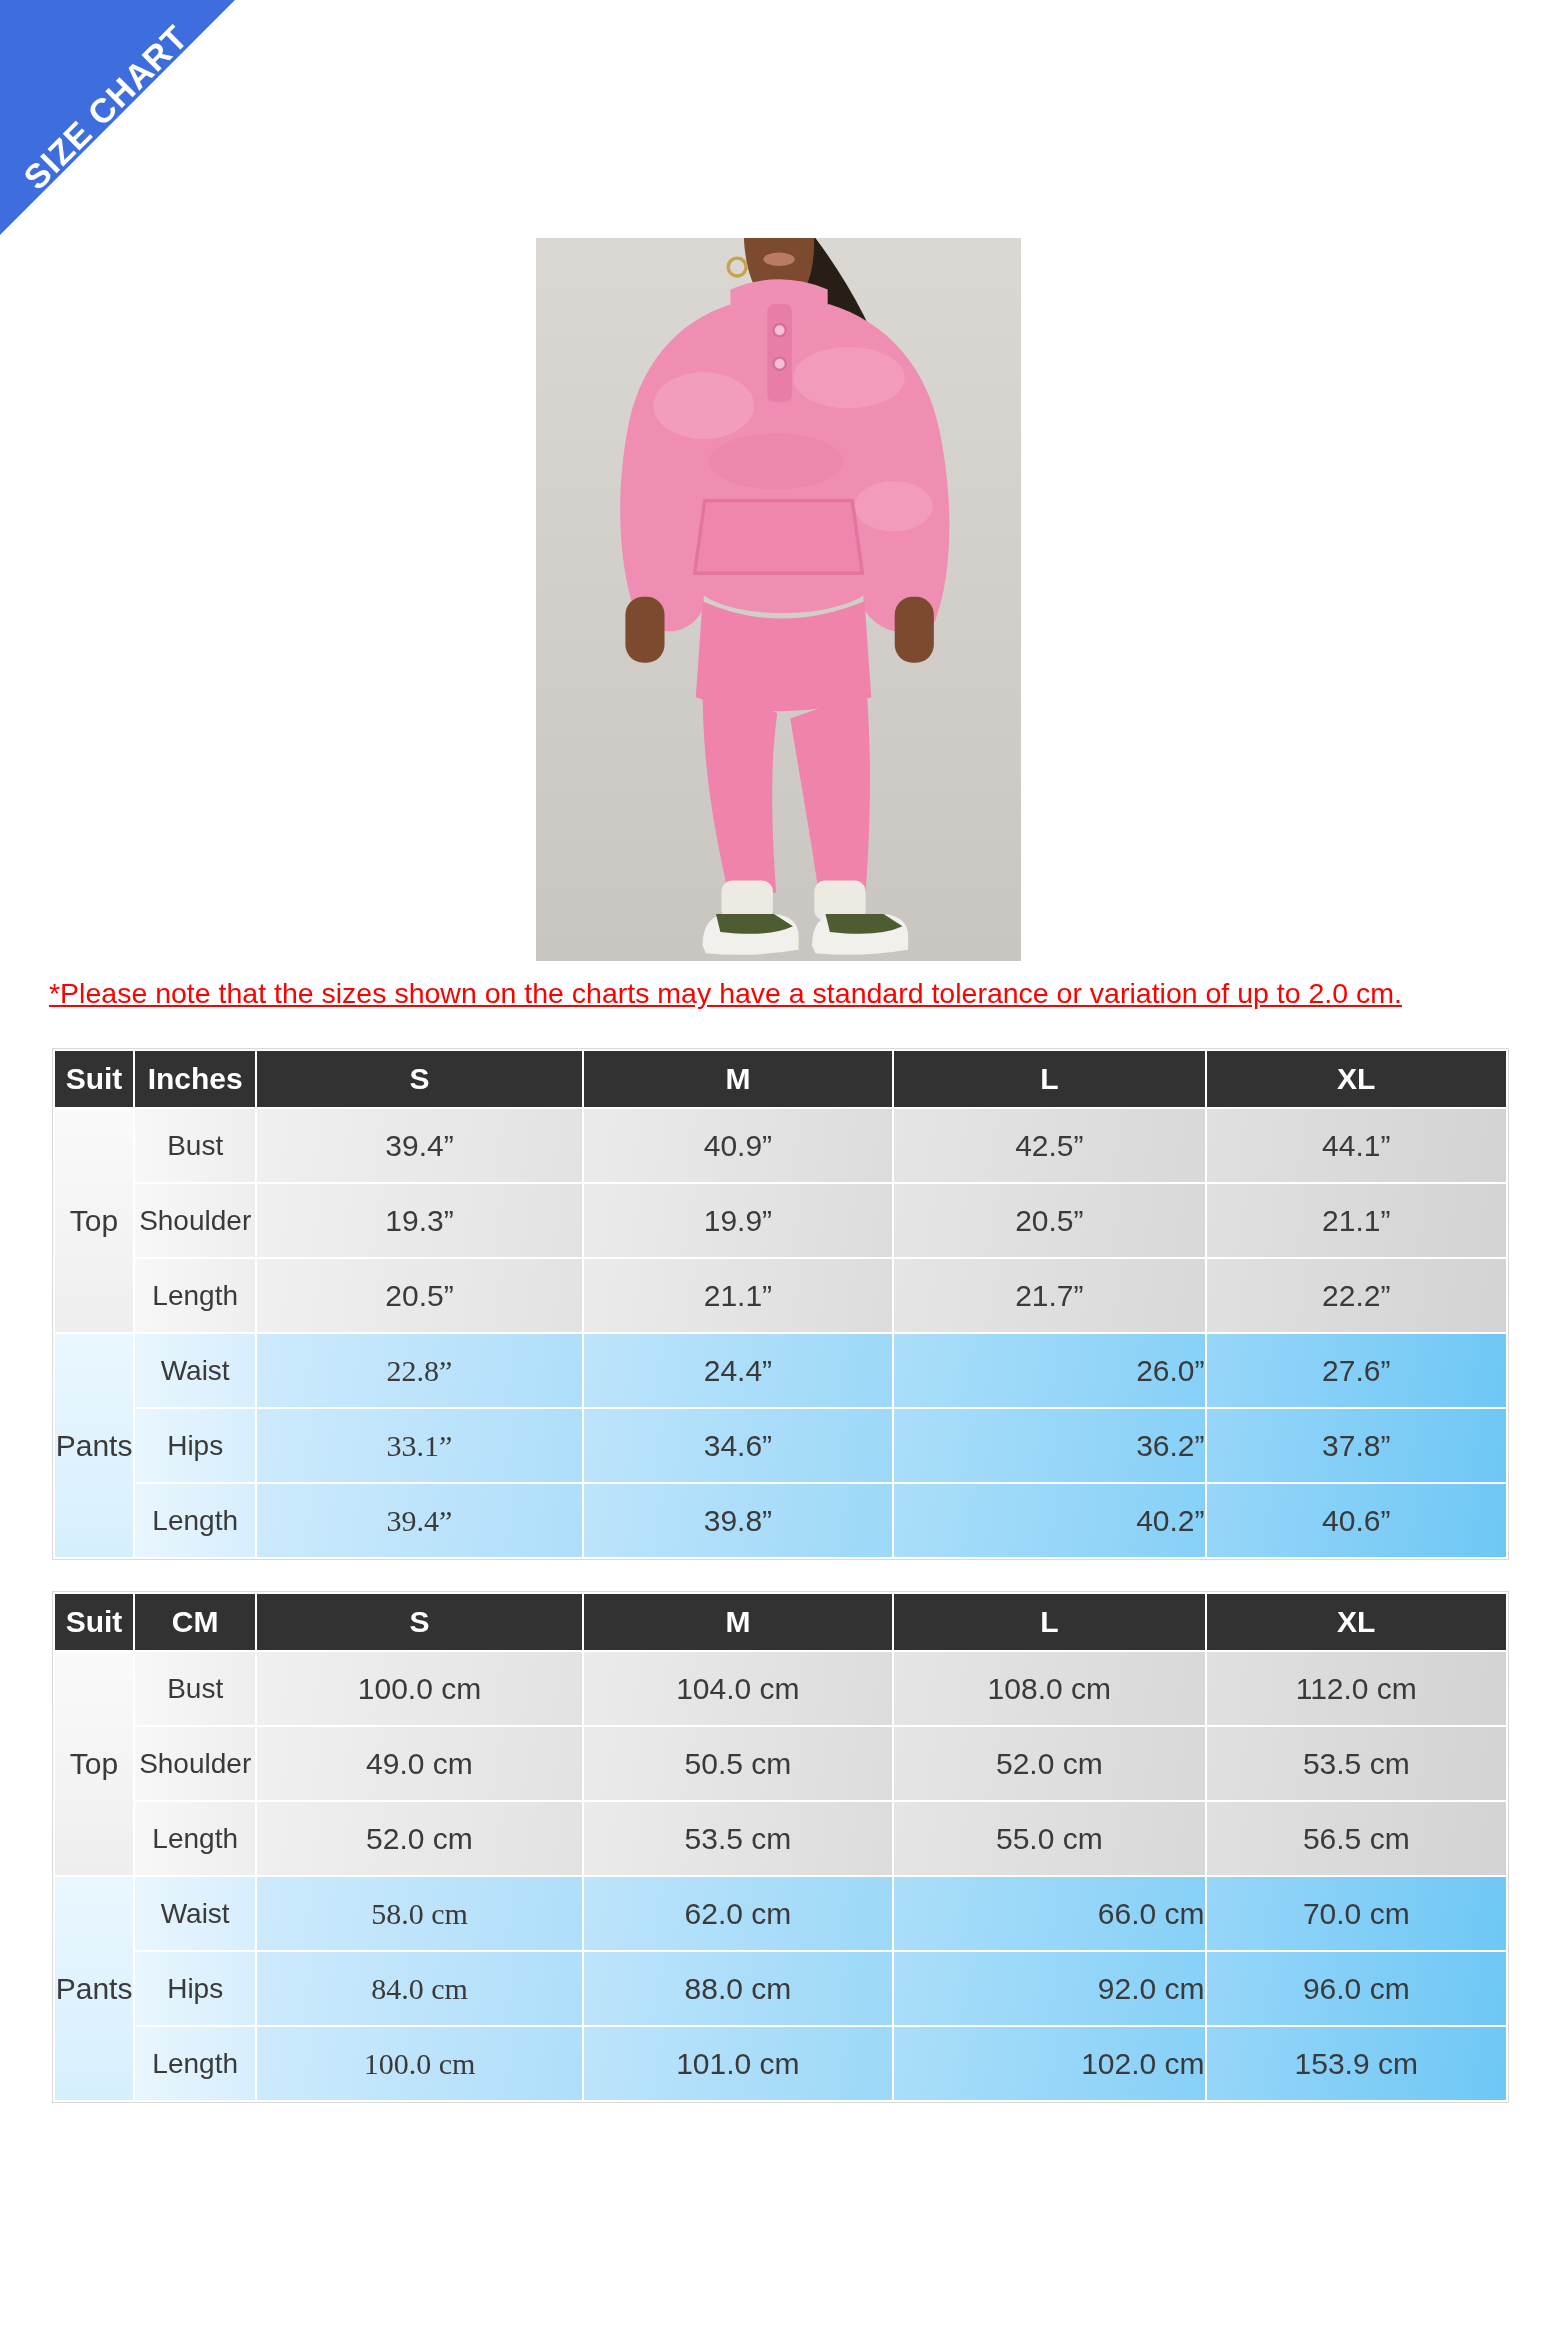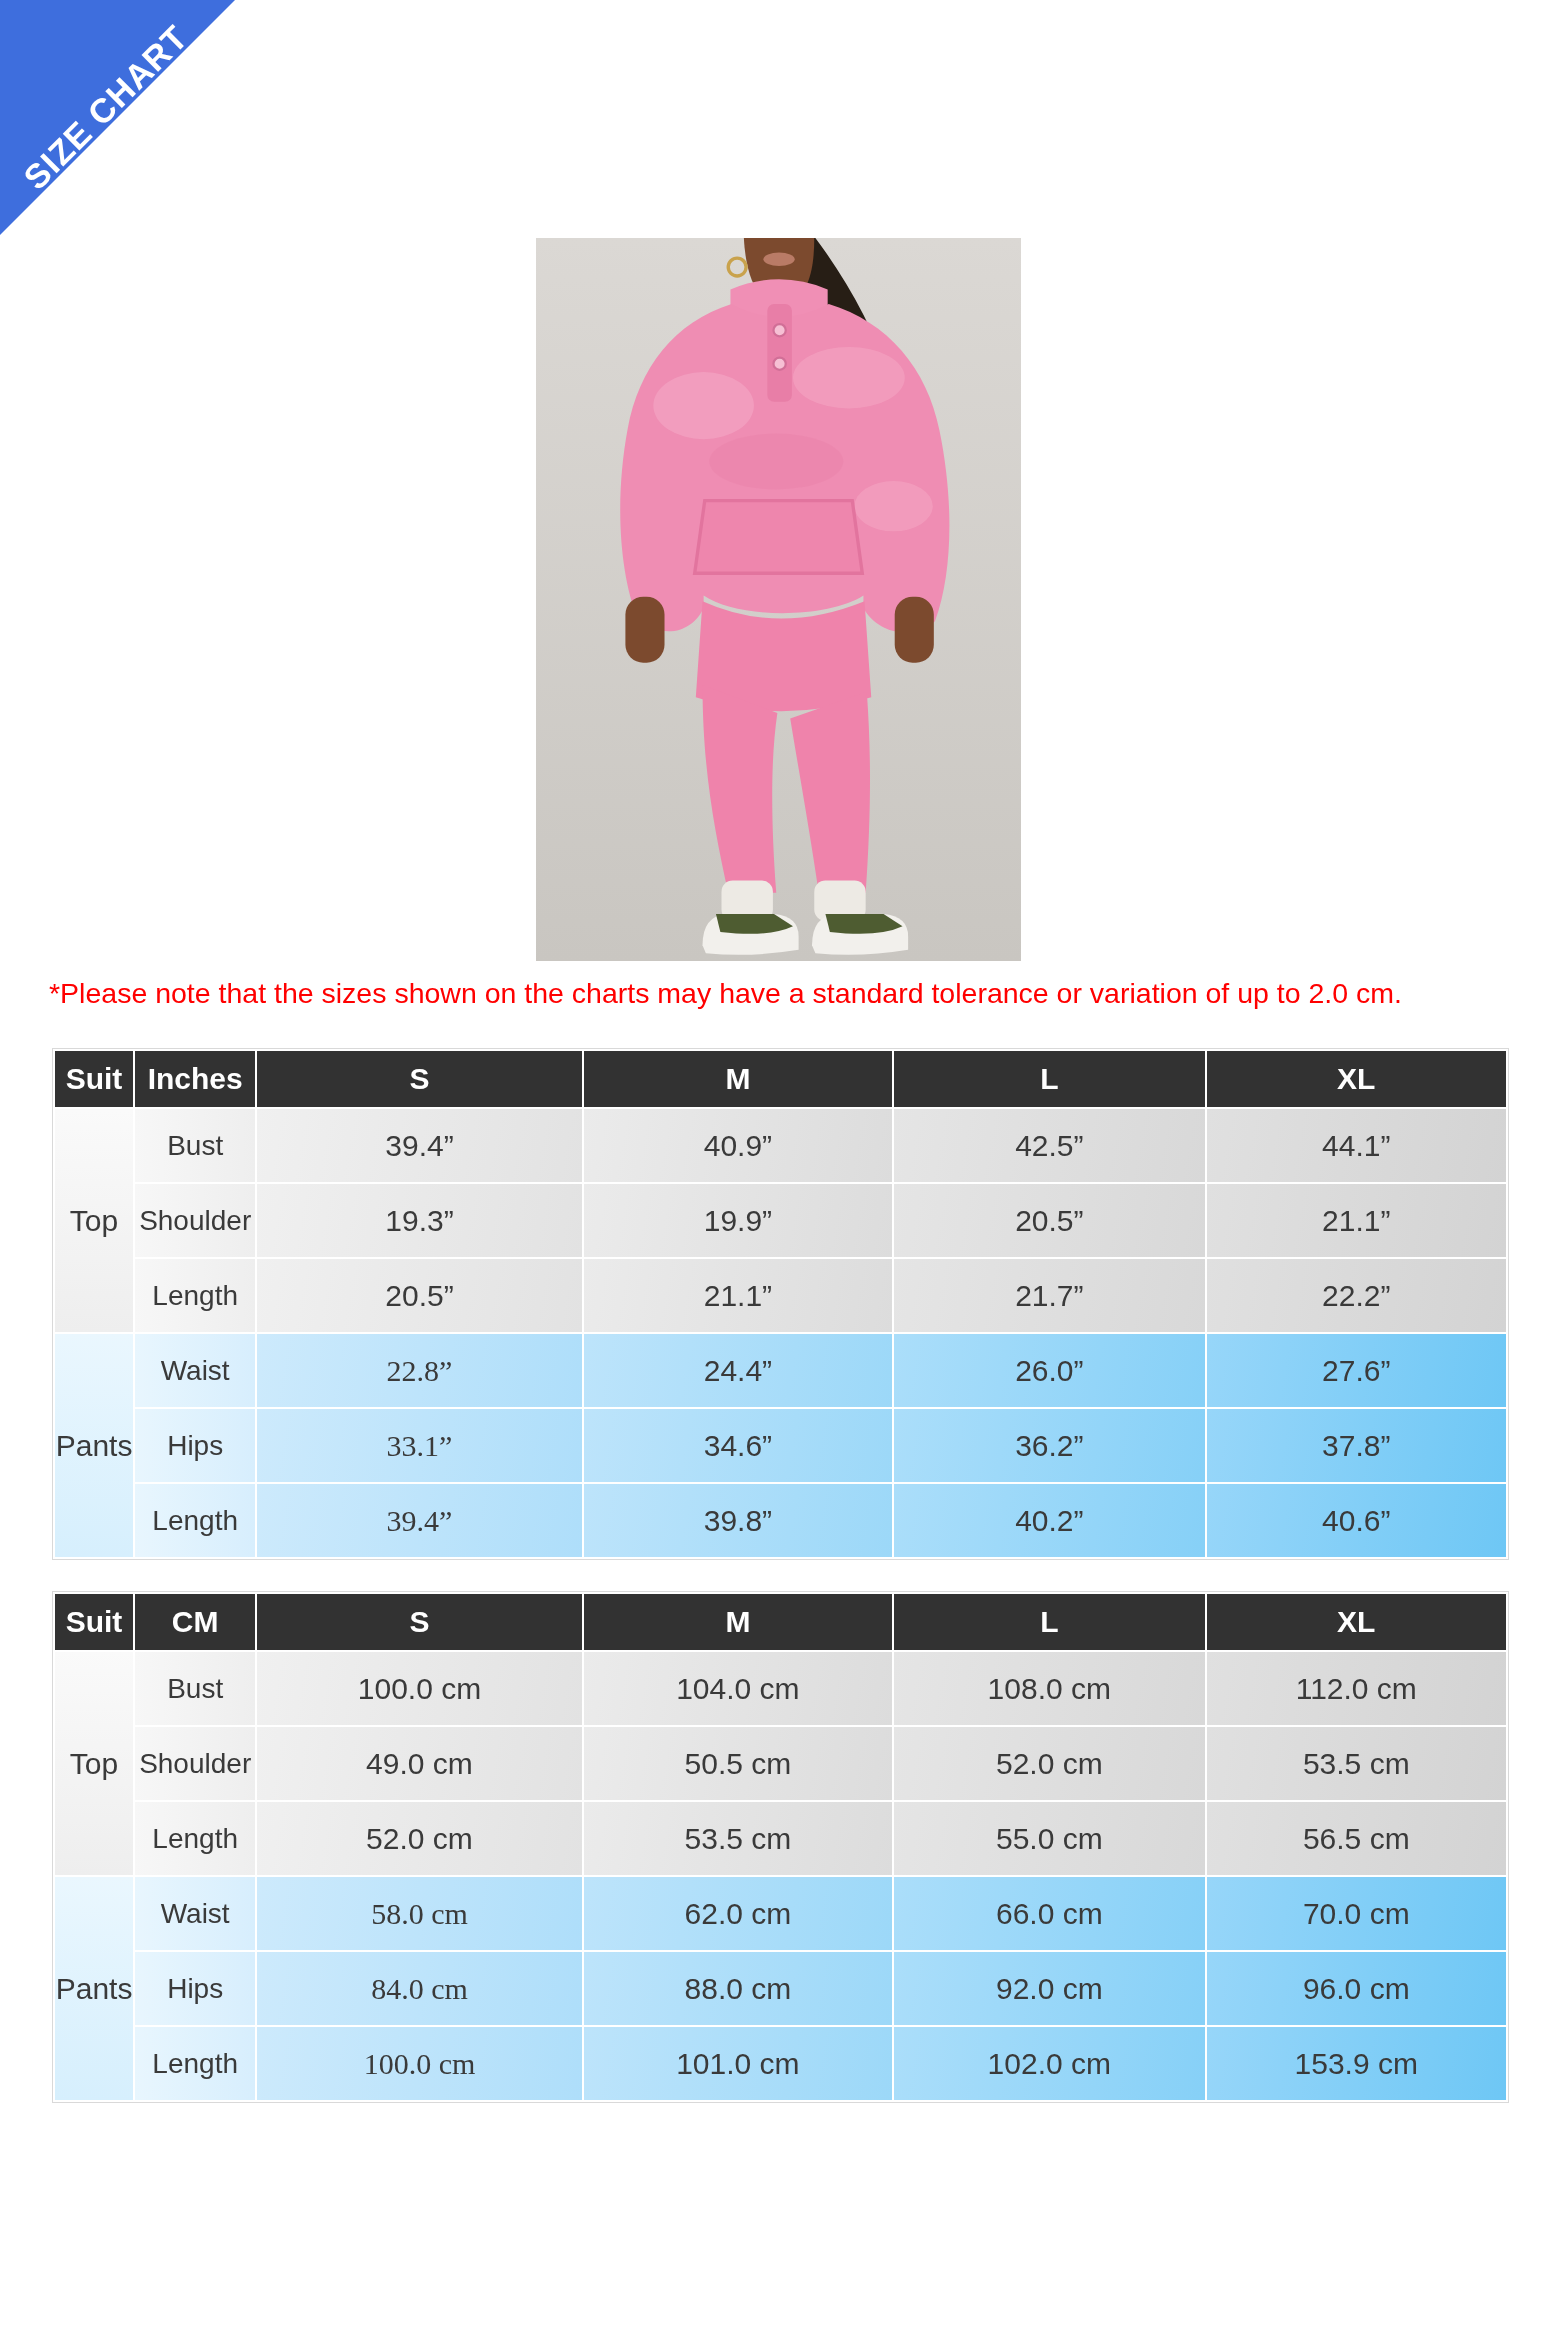--- a/index.html
+++ b/index.html
@@ -11,21 +11,21 @@
           background:#3e6edd;clip-path:polygon(0 0,100% 0,0 100%);}
   .ribbon-label{position:absolute;left:-53px;top:88px;width:318px;text-align:center;
           transform:rotate(-45deg);color:#ffffff;font-size:34px;font-weight:700;
           letter-spacing:1.1px;white-space:nowrap;}
 
   
   .photo{position:absolute;left:536px;top:238px;width:485px;height:723px;overflow:hidden;}
 
   
   .note{position:absolute;left:49px;top:976px;width:1463px;
-        color:#ff0000;font-size:28.5px;line-height:35px;}
+        color:#ff0000;font-size:28.5px;line-height:35px;text-decoration:underline;}
 
   
   table.size-table{position:absolute;left:52px;width:1457px;
         border-collapse:separate;border-spacing:2.8px;table-layout:fixed;
         background:#ffffff;border:1.1px solid #d9d9d9;}
   .t1{top:1048px;}
   .t2{top:1591px;}
   th,td{text-align:center;vertical-align:middle;padding:0;overflow:hidden;}
   th.hdr{background:#323232;color:#ffffff;font-size:30px;font-weight:700;height:56px;}
   tbody td{height:73px;font-size:30px;color:#3a3a3a;}
@@ -37,21 +37,21 @@
   td.lbl-g{background:linear-gradient(90deg,#f7f7f7,#eeeeee);font-size:28px;}
   td.lbl-b{background:linear-gradient(90deg,#e8f6fe,#d7eefd);font-size:28px;}
   
   td.g1{background:linear-gradient(100deg,#f0f0f0,#e2e2e2);}
   td.g2{background:linear-gradient(100deg,#ebebeb,#dcdcdc);}
   td.g3{background:linear-gradient(100deg,#e5e5e5,#d8d8d8);}
   td.g4{background:linear-gradient(100deg,#e0e0e0,#d3d3d3);}
   
   td.b1{background:linear-gradient(100deg,#cdeafc,#aedefa);font-family:Liberation Serif, serif;}
   td.b2{background:linear-gradient(100deg,#bde4fb,#9cd8f8);}
-  td.b3{background:linear-gradient(100deg,#abdefa,#86d0f7);}
+  td.b3{background:linear-gradient(100deg,#abdefa,#86d0f7);text-align:right;}
   td.b4{background:linear-gradient(100deg,#97d6f9,#6ec7f5);}
 </style>
 </head>
 <body>
 
 <div id="canvas">
 
   <div class="ribbon">
     <div class="ribbon-label">SIZE CHART</div>
   </div>

